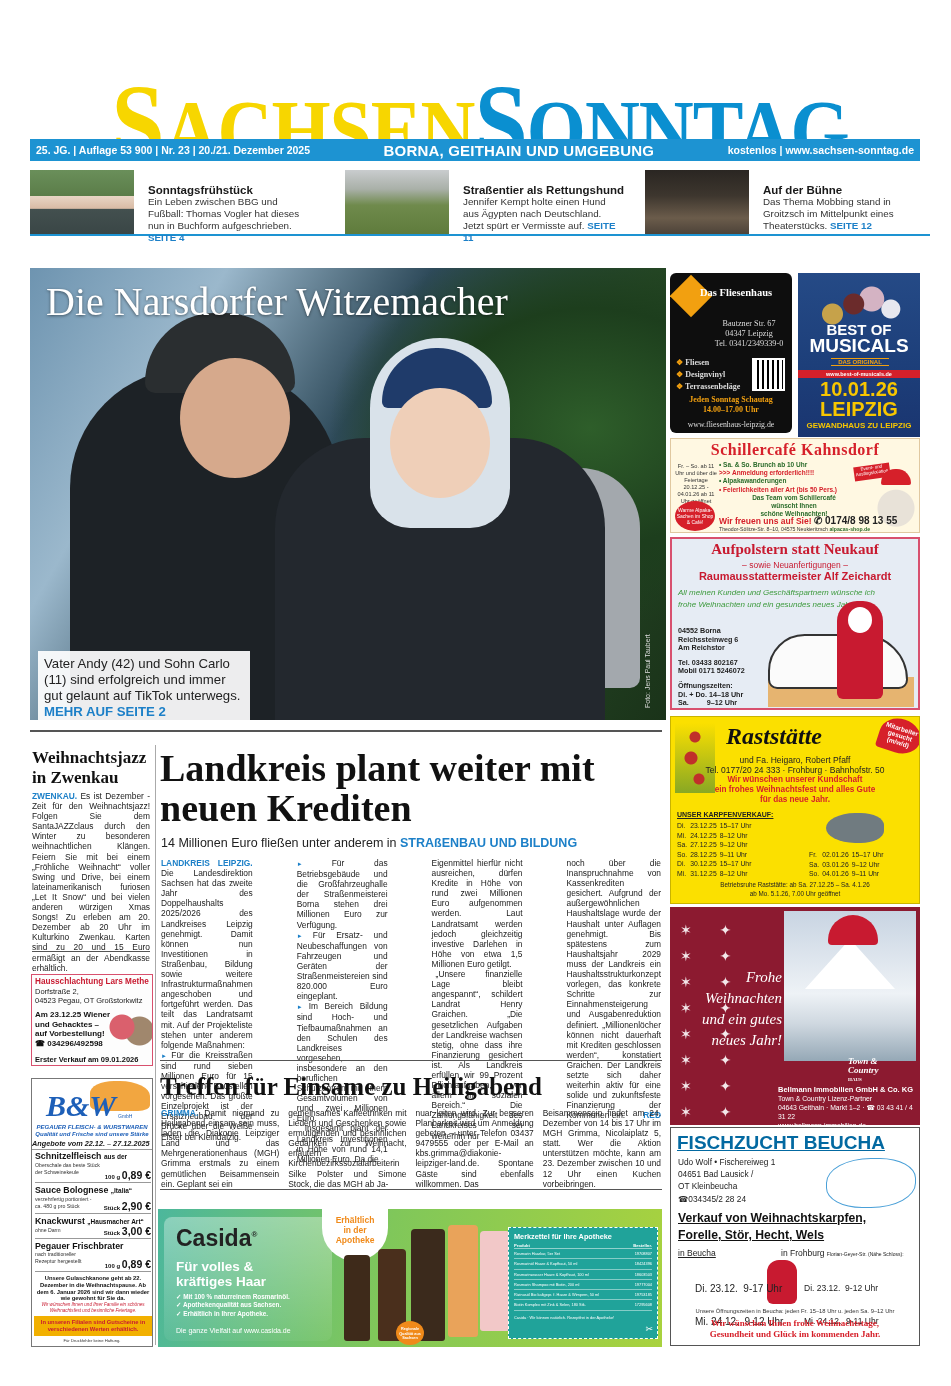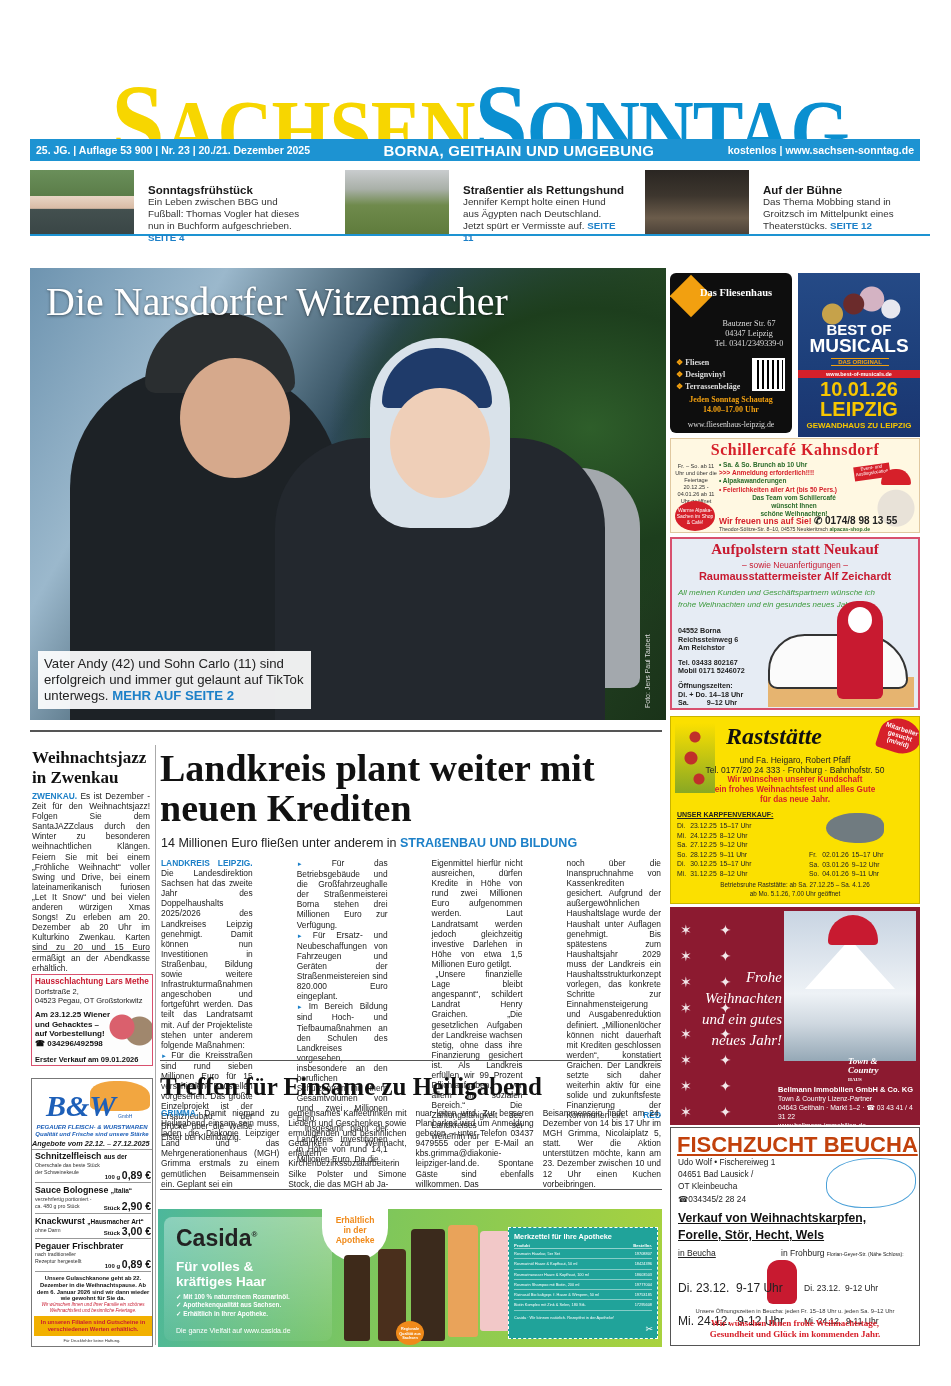--- a/index.html
+++ b/index.html
@@ -35,21 +35,21 @@
       linear-gradient(120deg, #6e94b0 0%, #9bb8cc 22%, #2e4a5a 45%, #284a28 70%, #1a3319 100%); }
   .hero .person1 { position: absolute; left: 40px; top: 100px; width: 270px; height: 360px; background: #1d2226; border-radius: 120px 120px 0 0; }
   .hero .hat1 { position: absolute; left: 115px; top: 45px; width: 150px; height: 80px; background: #2a2e30; border-radius: 70px 70px 10px 10px; }
   .hero .face1 { position: absolute; left: 150px; top: 90px; width: 110px; height: 120px; background: #d6a98c; border-radius: 50%; }
   .hero .person2 { position: absolute; left: 245px; top: 170px; width: 330px; height: 290px; background: #23282e; border-radius: 90px 90px 0 0; }
   .hero .sleeve2 { position: absolute; left: 470px; top: 200px; width: 140px; height: 220px; background: #a3a8ad; border-radius: 60px 60px 10px 10px; }
   .hero .hood2 { position: absolute; left: 340px; top: 70px; width: 140px; height: 190px; background: #d9e2ea; border-radius: 70px 70px 40px 40px; }
   .hero .hat2 { position: absolute; left: 352px; top: 80px; width: 110px; height: 60px; background: #1f3b6a; border-radius: 55px 55px 6px 6px; }
   .hero .face2 { position: absolute; left: 360px; top: 120px; width: 100px; height: 110px; background: #efcfb8; border-radius: 50%; }
   .hero-title { position: absolute; left: 16px; top: 10px; font-family: "Liberation Serif", serif; font-size: 40px; color: #fff; text-shadow: 0 1px 3px rgba(0,0,0,0.5); white-space: nowrap; }
-  .hero-caption { position: absolute; left: 8px; top: 383px; width: 273px; background: rgba(255,255,255,0.92); padding: 5px 6px; font-size: 13.2px; line-height: 16px; color: #222; }
+  .hero-caption { position: absolute; left: 8px; top: 383px; width: 212px; background: rgba(255,255,255,0.92); padding: 5px 6px; font-size: 13.2px; line-height: 16px; color: #222; }
   .hero-caption .link { color: #1d80c8; font-weight: bold; }
   .hero-credit { position: absolute; left: 614px; top: 440px; transform: rotate(-90deg); transform-origin: left top; font-size: 7px; color: #ddd; white-space: nowrap; }
 
   
   .ad { position: absolute; overflow: hidden; }
   .ad-fliesen { left: 670px; top: 273px; width: 122px; height: 160px; background: #0e0e0e; border-radius: 6px; color: #ddd; font-family: "Liberation Serif", serif; text-align: center; }
   .ad-fliesen .logo { position: absolute; left: 6px; top: 8px; width: 30px; height: 30px; background: #f2a010; transform: rotate(45deg); }
   .ad-fliesen .name { position: absolute; left: 30px; top: 14px; font-size: 10.5px; font-weight: bold; color: #fff; }
   .ad-fliesen .addr { position: absolute; left: 0; top: 46px; width: 100%; font-size: 8.2px; line-height: 10px; padding-left: 36px; }
   .ad-fliesen ul { position: absolute; left: 6px; top: 84px; list-style: none; font-size: 8px; line-height: 12px; text-align: left; font-weight: bold; }
@@ -112,28 +112,28 @@
   .ad-bellmann .house { position: absolute; left: 114px; top: 4px; width: 132px; height: 150px; background: linear-gradient(180deg, #c8d4e2 0%, #eef2f6 55%, #cfd8e0 75%, #95a8b6 100%); }
   .ad-bellmann .roof { position: absolute; left: 135px; top: 32px; width: 90px; height: 50px; background: #fff; clip-path: polygon(50% 0, 100% 100%, 0 100%); }
   .ad-bellmann .hat { position: absolute; left: 158px; top: 8px; width: 50px; height: 30px; background: #c81a30; border-radius: 25px 25px 4px 4px; }
   .ad-bellmann .greet { position: absolute; left: 12px; top: 60px; width: 100px; text-align: right; font-family: "Liberation Serif", serif; font-style: italic; font-size: 15px; line-height: 21px; color: #fff; }
   .ad-bellmann .stars { position: absolute; left: 10px; top: 10px; width: 80px; font-size: 14px; color: #fff; line-height: 26px; letter-spacing: 12px; opacity: 0.9; }
   .ad-bellmann .tc { position: absolute; left: 178px; top: 150px; font-family: "Liberation Serif", serif; font-style: italic; font-size: 9px; font-weight: bold; line-height: 9px; }
   .ad-bellmann .info { position: absolute; left: 108px; top: 178px; font-size: 6.8px; line-height: 9px; }
   .ad-bellmann .info b { font-size: 7.5px; }
 
   .ad-fisch { left: 670px; top: 1127px; width: 250px; height: 219px; background: #fff; border: 1px solid #555; }
-  .ad-fisch .title { position: absolute; left: 6px; top: 4px; font-size: 22px; font-weight: bold; color: #c2410c; text-decoration: underline; }
+  .ad-fisch .title { position: absolute; left: 6px; top: 4px; font-size: 19px; font-weight: bold; color: #0369a1; text-decoration: underline; }
   .ad-fisch .addr { position: absolute; left: 7px; top: 28px; font-size: 8.3px; line-height: 12.2px; color: #222; }
   .ad-fisch .fish { position: absolute; left: 155px; top: 30px; width: 90px; height: 50px; border: 1px solid #4aa0d8; border-radius: 50% 40% 50% 40%; }
   .ad-fisch .h { position: absolute; left: 7px; top: 82px; font-size: 12.2px; font-weight: bold; text-decoration: underline; line-height: 17px; color: #111; }
   .ad-fisch .loc1 { position: absolute; left: 7px; top: 120px; font-size: 8.5px; color: #222; text-decoration: underline; }
   .ad-fisch .loc2 { position: absolute; left: 110px; top: 120px; font-size: 8.5px; color: #222; }
   .ad-fisch .loc2 small { font-size: 5px; }
-  .ad-fisch .s1 { position: absolute; left: 7px; top: 133px; font-size: 12px; line-height: 11px; color: #222; }
+  .ad-fisch .s1 { position: absolute; left: 24px; top: 133px; font-size: 10px; line-height: 11px; color: #222; }
   .ad-fisch .s2 { position: absolute; left: 133px; top: 133px; font-size: 8.5px; line-height: 11px; color: #222; }
   .ad-fisch .santa { position: absolute; left: 96px; top: 132px; width: 30px; height: 44px; background: #c81a30; border-radius: 12px 12px 6px 6px; }
   .ad-fisch .open { position: absolute; left: 0; top: 180px; width: 100%; text-align: center; font-size: 5.8px; color: #333; }
   .ad-fisch .wish { position: absolute; left: 0; top: 190px; width: 100%; text-align: center; font-family: "Liberation Serif", serif; font-weight: bold; font-size: 9px; line-height: 11px; color: #d6202a; }
   .topline { position: absolute; left: 30px; top: 730px; width: 632px; height: 2px; background: #555; }
   .jazz-title { position: absolute; left: 32px; top: 748px; width: 118px; font-family: "Liberation Serif", serif; font-size: 17px; line-height: 20px; color: #111; }
   .jazz-body { position: absolute; left: 32px; top: 791px; width: 118px; font-size: 8.4px; line-height: 10.1px; text-align: justify; color: #222; }
   .dateline { color: #1d80c8; font-weight: bold; }
   .sep-left { position: absolute; left: 32px; top: 951px; width: 118px; height: 1px; background: #555; }
   .ad-lars { left: 31px; top: 974px; width: 122px; height: 92px; background: #fdfdfd; border: 1px solid #d8506e; }

